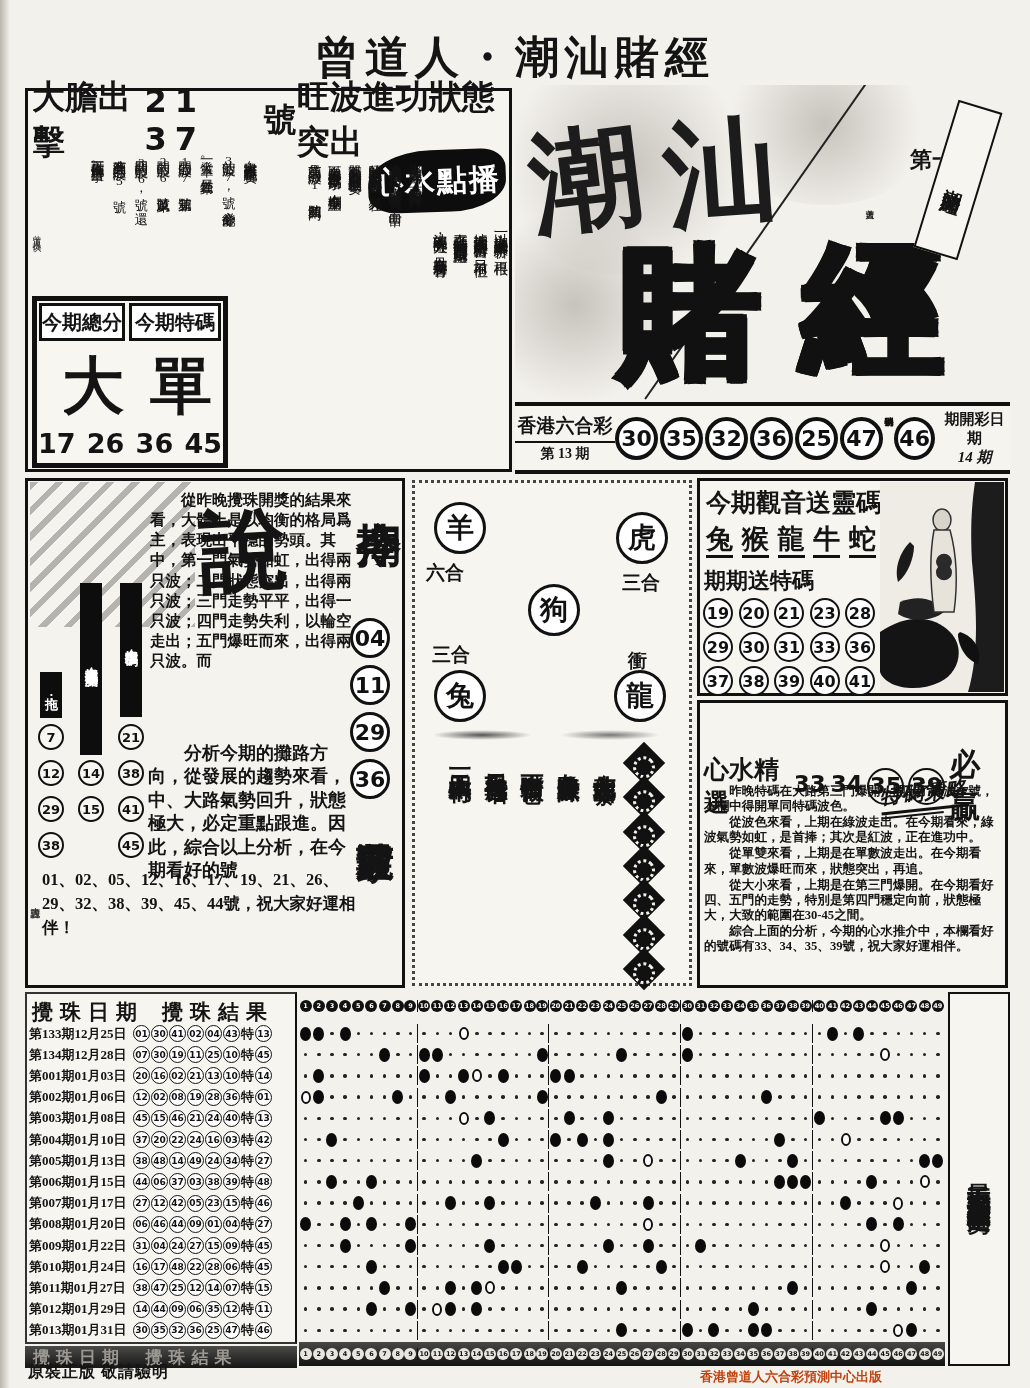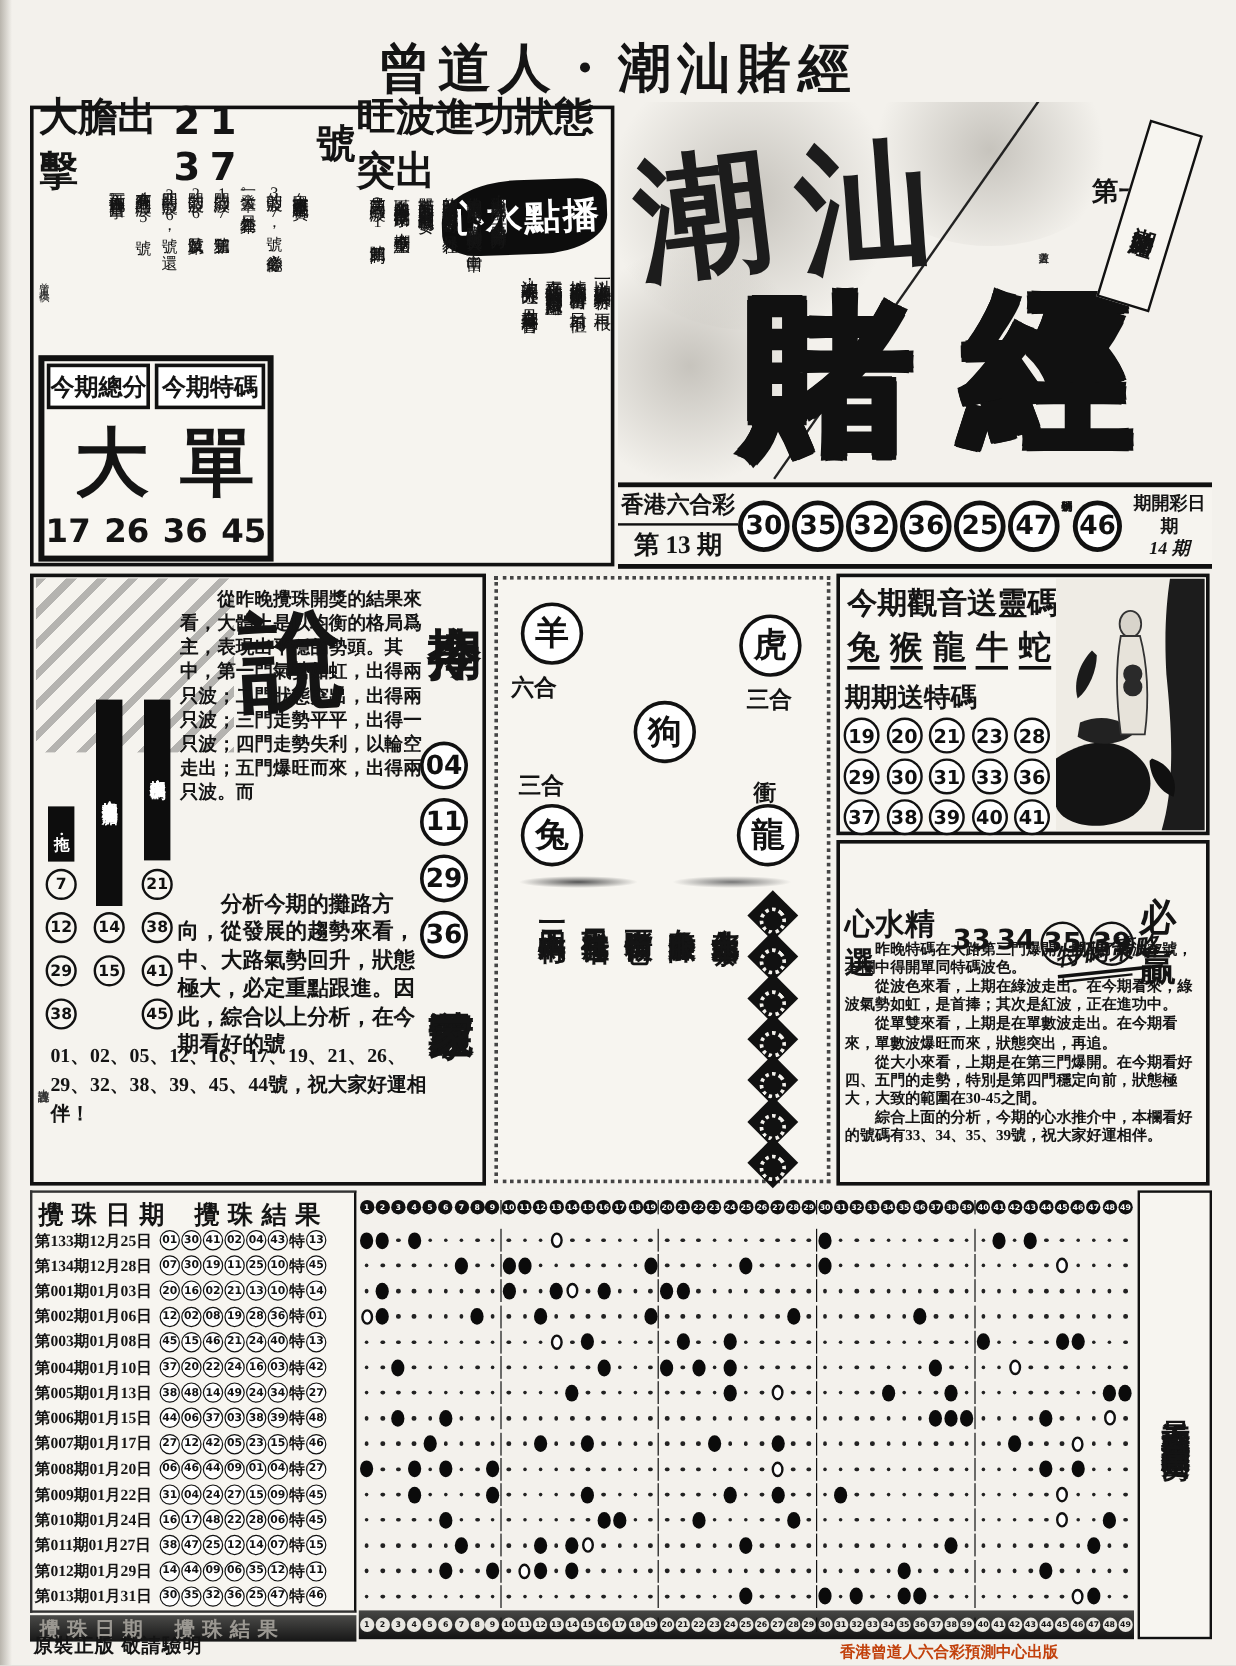--- a/index.html
+++ b/index.html
@@ -53,21 +53,21 @@
   #mh-line{left:120px;top:-30px;width:2px;height:420px;background:#222;transform:rotate(35deg);transform-origin:top;left:370px;}
   #mast-slant{left:420px;top:18px;width:42px;height:150px;border:2px solid #111;background:#f7f5f0;
               transform:rotate(17deg);display:flex;align-items:center;justify-content:center;
               font-size:19px;font-weight:bold;letter-spacing:2px;}
   #mast-byline{left:348px;top:118px;height:52px;font-size:9px;color:#222;}
   
   #strip{left:515px;top:402px;width:495px;height:72px;border-top:4px solid #111;border-bottom:4px solid #111;
          box-sizing:border-box;display:flex;align-items:center;background:#f6f4ef;}
   #strip-label{width:106px;text-align:center;}
   #strip-label .l1{font-size:19px;font-weight:bold;border-bottom:2px solid #111;padding-bottom:2px;}
-  #strip-label .l2{font-size:21px;font-weight:bold;padding-top:2px;}
+  #strip-label .l2{font-size:14px;font-weight:bold;padding-top:2px;}
   #strip-nums{display:flex;align-items:center;gap:2px;}
   .snum{width:43px;height:43px;border-width:4px;font-size:22px;background:#fff;}
   #spec-label{height:56px;font-size:9px;line-height:1;margin:0 1px;letter-spacing:0;color:#111;font-weight:bold;}
   #strip-right{margin-left:4px;text-align:center;font-weight:bold;}
   #strip-right .r1{font-size:15px;} #strip-right .r2{font-size:15px;font-style:italic;}
   
   #comm-box{left:25px;top:478px;width:380px;height:510px;border:3px solid #111;box-sizing:border-box;background:#f5f3ee;}
   #smudge{left:30px;top:482px;width:165px;height:145px;
           background:repeating-linear-gradient(135deg,rgba(60,60,60,.35) 0 6px,rgba(60,60,60,0) 6px 18px);}
   #shuo{left:200px;top:492px;font-size:88px;font-weight:bold;transform:rotate(-3deg);}

